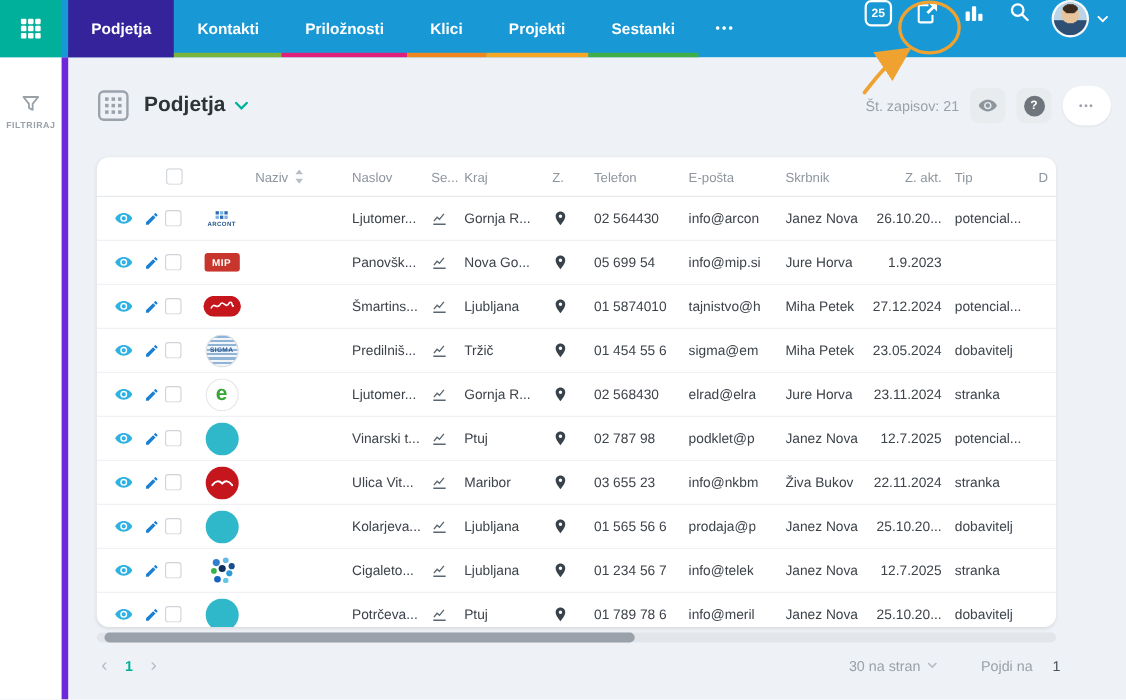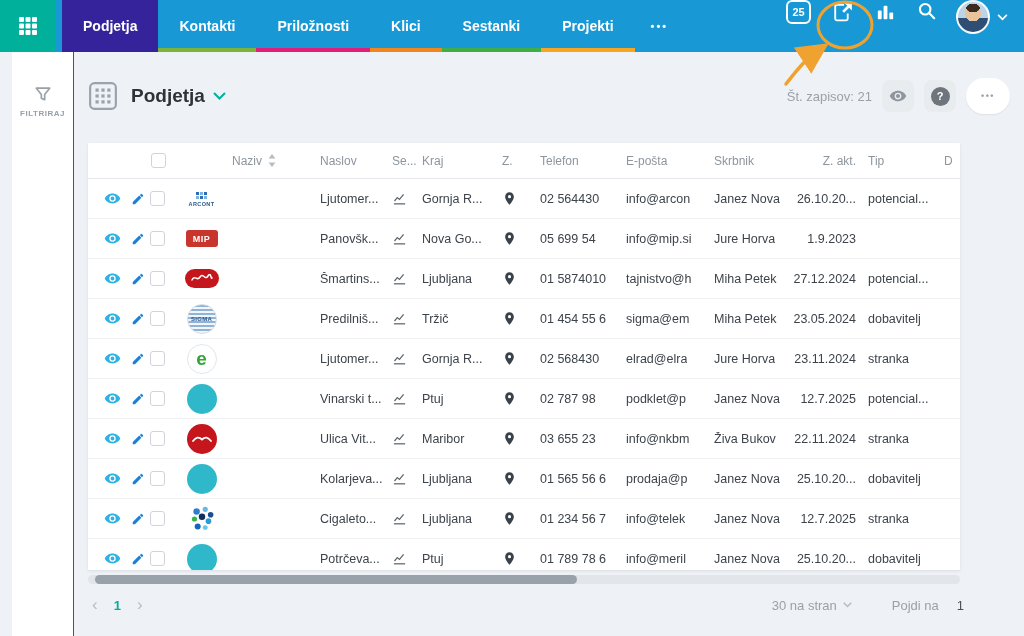--- a/index.html
+++ b/index.html
@@ -19,39 +19,39 @@
   .cal-badge { width:25px; height:24px; border:2px solid #fff; border-radius:6px; color:#fff; font-size:11px; font-weight:bold; display:flex; align-items:center; justify-content:center; cursor:pointer; }
   .top-icon { cursor:pointer; display:flex; align-items:center; }
   .avatar-wrap { display:flex; align-items:center; gap:7px; cursor:pointer; }
   .avatar { width:34px; height:34px; border-radius:50%; border:2px solid rgba(255,255,255,.95);
     background:
       radial-gradient(ellipse 11px 7px at 50% 20%, #3c2b1f 60%, transparent 62%),
       radial-gradient(circle 8px at 50% 38%, #e8c49c 99%, transparent 100%),
       linear-gradient(180deg,#bcd4e6 0 55%, #2f4e74 55%); }
 
   
-  .sidebar { position:absolute; top:52px; left:12px; width:62px; height:584px; background:#fff; border-right:1px solid #6d28d9; z-index:4; }
+  .sidebar { position:absolute; top:52px; left:0; width:62px; height:584px; background:#fff; border-right:6px solid #6d28d9; z-index:4; }
   .filter-block { padding-top:32px; display:flex; flex-direction:column; align-items:center; gap:5px; cursor:pointer; }
   .filter-label { font-size:8px; color:#98a0a8; letter-spacing:.5px; font-weight:bold; }
 
   
   .main { position:absolute; left:62px; top:52px; width:962px; height:584px; }
   .page-head { position:absolute; top:22px; left:26px; right:14px; height:44px; display:flex; align-items:center; }
   .entity-icon { cursor:pointer; }
   .page-title { font-size:19px; font-weight:bold; color:#2e3338; margin-left:13px; }
   .title-caret { margin-left:8px; cursor:pointer; }
   .head-right { margin-left:auto; display:flex; align-items:center; gap:10px; }
   .records { color:#9aa1a8; font-size:13px; margin-right:0; }
   .icon-btn { width:32px; height:32px; background:#e9ecef; border-radius:8px; display:flex; align-items:center; justify-content:center; cursor:pointer; }
   .help-dot { width:19px; height:19px; border-radius:50%; background:#6e757d; color:#fff; font-size:11px; font-weight:bold; display:flex; align-items:center; justify-content:center; }
   .add-btn { height:36px; border:none; border-radius:18px; background:var(--c-add,#2ebd59); color:#fff; font-size:13px; font-weight:bold; padding:0 24px; letter-spacing:.3px; cursor:pointer; font-family:inherit; }
   .more-btn { height:36px; min-width:44px; border:none; border-radius:18px; background:#fff; color:#9aa1a8; font-size:9px; font-weight:bold; letter-spacing:1.5px; cursor:pointer; box-shadow:0 1px 2px rgba(0,0,0,.07); font-family:inherit; }
 
   
-  .table-card { position:absolute; left:26px; top:91px; width:872px; height:427px; background:#fff; border-radius:1px; box-shadow:0 1px 3px rgba(40,50,60,.10); overflow:hidden; }
+  .table-card { position:absolute; left:26px; top:91px; width:872px; height:427px; background:#fff; border-radius:11px; box-shadow:0 1px 3px rgba(40,50,60,.10); overflow:hidden; }
   .grid-row { display:grid; grid-template-columns:56px 32px 56px 88px 72px 30px 80px 38px 86px 88px 76px 78px 76px 60px; align-items:center; }
   .thead { height:36px; border-bottom:1px solid #e4e8ec; }
   .hcell { display:flex; align-items:center; font-size:12px; color:#8d959d; overflow:hidden; white-space:nowrap; padding-right:4px; }
   .hcell .sort { margin-left:6px; display:flex; }
   .trow { height:40px; border-bottom:1px solid #eef1f4; cursor:default; }
   .tcell { display:flex; align-items:center; font-size:12.5px; color:#3d434a; overflow:hidden; white-space:nowrap; padding-right:5px; }
   .col-actions { padding-left:16px; gap:10px; }
   .col-check { justify-content:center; }
   .col-logo { justify-content:center; }
   .col-zakt { justify-content:flex-end; padding-right:12px; }
@@ -115,26 +115,26 @@
       </div>
       <div class="tab">
         <span>Priložnosti</span>
         <i class="underline" style="background: rgb(224, 31, 123);"></i>
       </div>
       <div class="tab">
         <span>Klici</span>
         <i class="underline" style="background: rgb(240, 135, 30);"></i>
       </div>
       <div class="tab">
+        <span>Projekti</span>
+        <i class="underline" style="background: rgb(245, 166, 35);"></i>
+      </div>
+      <div class="tab">
         <span>Sestanki</span>
         <i class="underline" style="background: rgb(63, 174, 73);"></i>
-      </div>
-      <div class="tab">
-        <span>Projekti</span>
-        <i class="underline" style="background: rgb(245, 166, 35);"></i>
       </div>
     </div>
   <div class="tab-more">•••</div>
 
   <div class="topbar-right">
     <div class="cal-badge">25</div>
     <div class="top-icon">
       <svg viewBox="0 0 24 24" width="25" height="25">
         <path fill="none" stroke="#fff" stroke-width="1.8" d="M13.5 4.5H6.5a1.5 1.5 0 0 0-1.5 1.5v12a1.5 1.5 0 0 0 1.5 1.5h9A1.5 1.5 0 0 0 17 18v-5"></path>
         <path fill="#fff" d="M14 3h7v7l-2.6-2.6-4.9 4.9-1.8-1.8 4.9-4.9L14 3z"></path>

